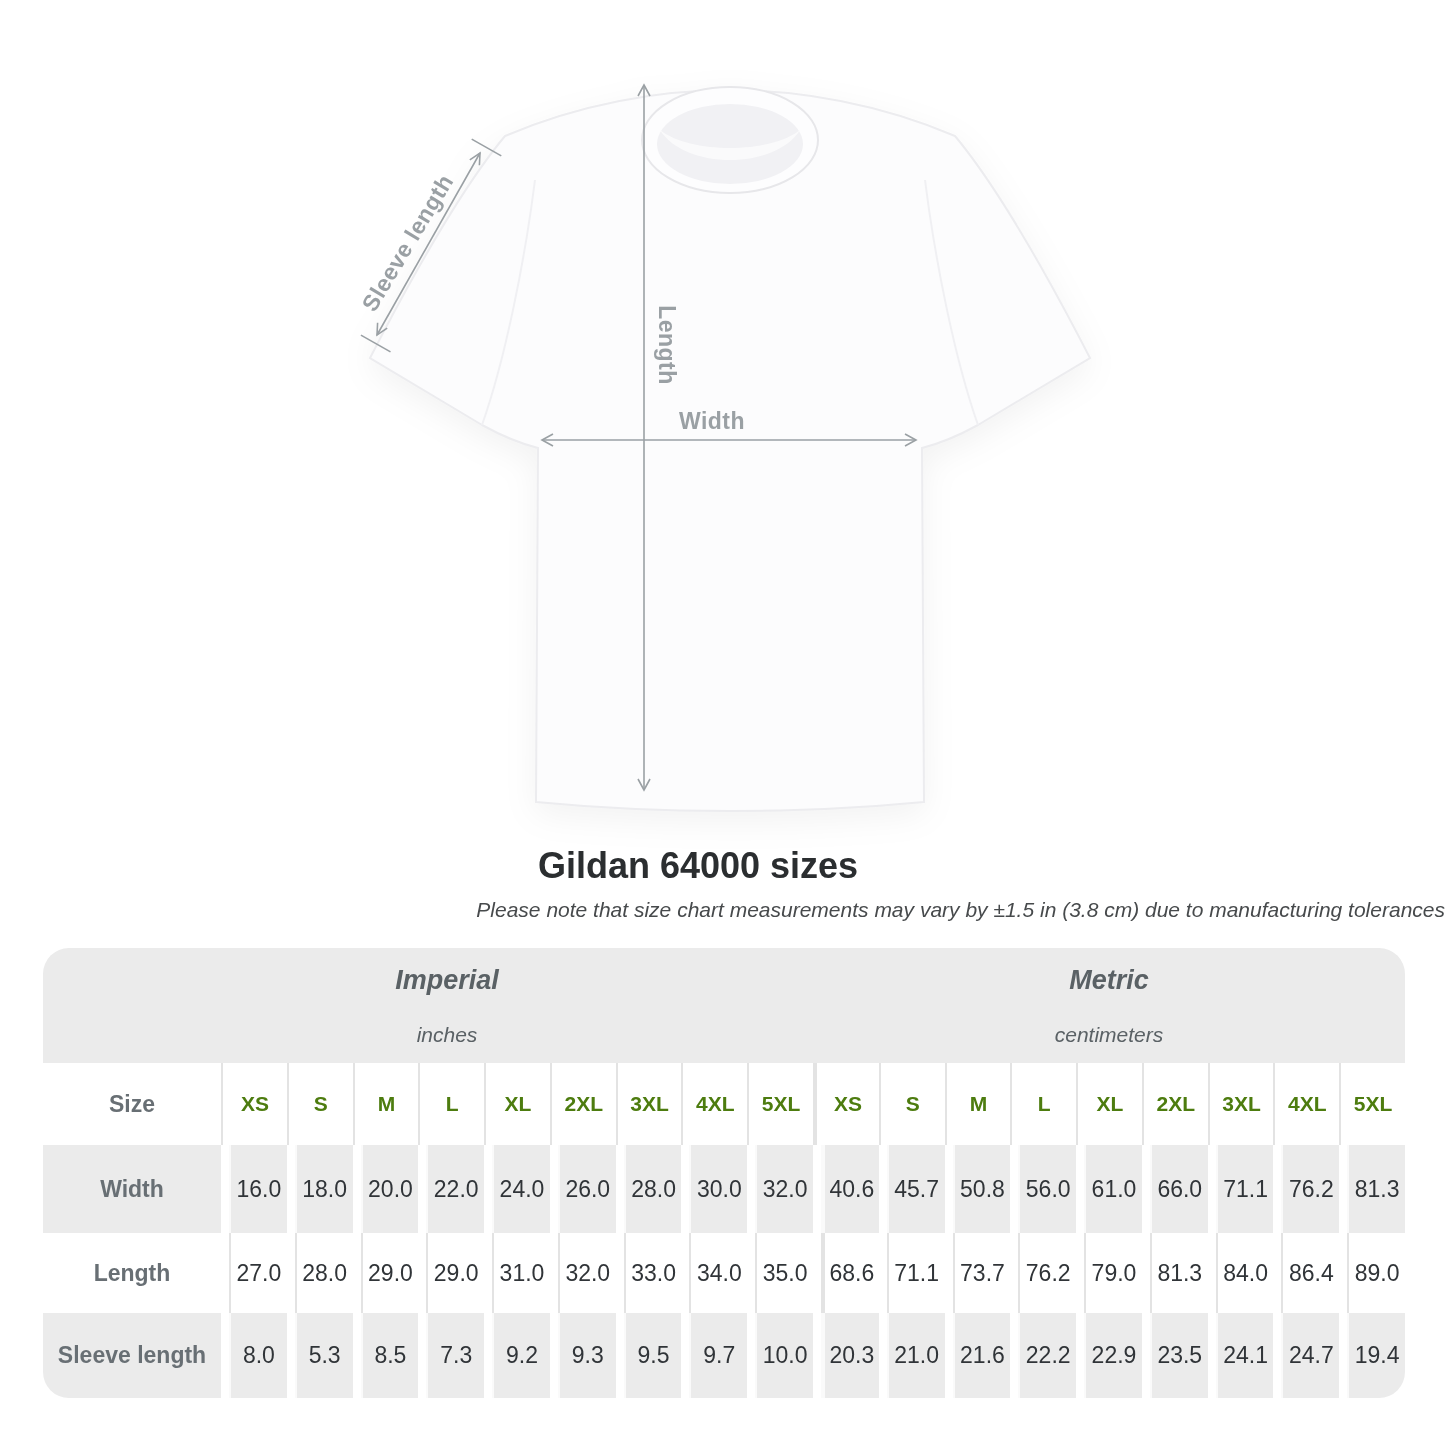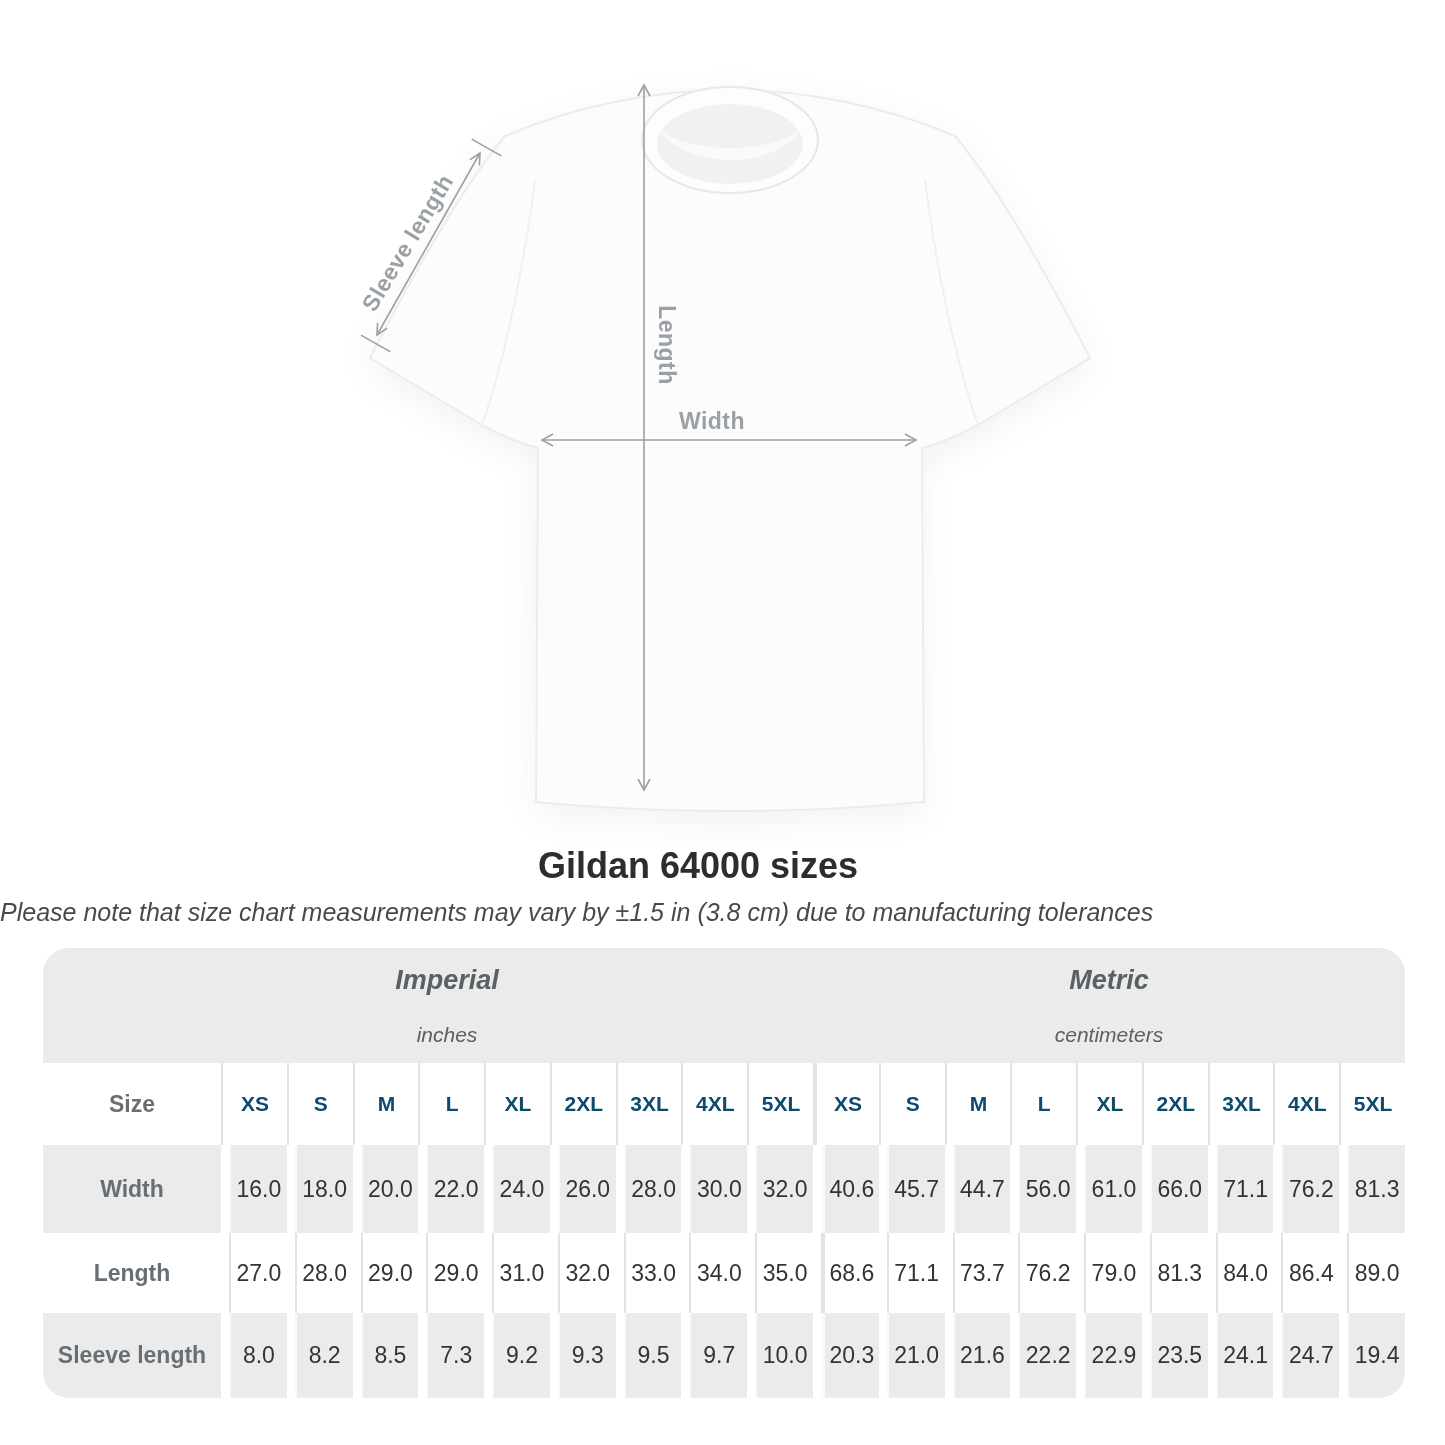--- a/index.html
+++ b/index.html
@@ -18,40 +18,40 @@
   .label-sleeve{left:408px;top:243px;transform:translate(-50%,-50%) rotate(-59deg);}
   .label-length{left:666px;top:345px;transform:translate(-50%,-50%) rotate(90deg);}
   .label-width{left:712px;top:421px;}
 
   
   .chart-title{
     position:absolute;left:0;top:845px;width:1396px;text-align:center;
     font-size:36px;font-weight:bold;color:#2b2e30;
   }
   .chart-subtitle{
-    position:absolute;left:0;top:898px;width:1445px;text-align:left;
-    font-size:25px;font-style:italic;color:#474a4c;
+    position:absolute;left:0;top:898px;width:1445px;text-align:right;
+    font-size:21px;font-style:italic;color:#474a4c;
   }
 
   
   .size-table{
     position:absolute;left:43px;top:948px;width:1362px;height:450px;
     display:grid;border-radius:26px;overflow:hidden;background:#ffffff;
     grid-template-columns:178px repeat(18,1fr);
     grid-template-rows:115px 82px 88px 80px 85px;
   }
   .band{grid-row:1;background:#ebebeb;display:flex;flex-direction:column;
     align-items:center;justify-content:center;color:#5a6165;}
   .band-imperial{grid-column:1 / span 10;padding-left:38px;}
   .band-metric{grid-column:11 / -1;}
   .band .unit-name{font-size:27px;font-weight:bold;font-style:italic;}
   .band .unit-sub{font-size:21px;font-style:italic;margin-top:27px;}
 
   .cell{display:flex;align-items:center;justify-content:center;background:transparent;}
-  .head{font-weight:bold;font-size:21px;color:#0c4a6e;}
+  .head{font-weight:bold;font-size:21px;color:#4d7c0f;}
   .label-col{font-weight:bold;font-size:23px;color:#686f74;}
   .val{font-size:23px;color:#303438;margin-left:8px;}
   .stripe{background:#ebebeb;}
   .sep{border-left:2px solid #e3e3e3;}
   .stripe.sep{border-left-color:#fafafa;}
   .section{border-left-width:4px;}
 </style>
 <title>Gildan 64000 sizes</title></head>
 <body>
 
@@ -143,21 +143,21 @@
       <div class="cell val sep stripe">18.0</div>
       <div class="cell val sep stripe">20.0</div>
       <div class="cell val sep stripe">22.0</div>
       <div class="cell val sep stripe">24.0</div>
       <div class="cell val sep stripe">26.0</div>
       <div class="cell val sep stripe">28.0</div>
       <div class="cell val sep stripe">30.0</div>
       <div class="cell val sep stripe">32.0</div>
       <div class="cell val sep stripe section">40.6</div>
       <div class="cell val sep stripe">45.7</div>
-      <div class="cell val sep stripe">44.7</div>
+      <div class="cell val sep stripe">50.8</div>
       <div class="cell val sep stripe">56.0</div>
       <div class="cell val sep stripe">61.0</div>
       <div class="cell val sep stripe">66.0</div>
       <div class="cell val sep stripe">71.1</div>
       <div class="cell val sep stripe">76.2</div>
       <div class="cell val sep stripe">81.3</div>
       <div class="cell label-col">Length</div>
       <div class="cell val sep">27.0</div>
       <div class="cell val sep">28.0</div>
       <div class="cell val sep">29.0</div>
@@ -171,21 +171,21 @@
       <div class="cell val sep">71.1</div>
       <div class="cell val sep">73.7</div>
       <div class="cell val sep">76.2</div>
       <div class="cell val sep">79.0</div>
       <div class="cell val sep">81.3</div>
       <div class="cell val sep">84.0</div>
       <div class="cell val sep">86.4</div>
       <div class="cell val sep">89.0</div>
       <div class="cell label-col stripe">Sleeve length</div>
       <div class="cell val sep stripe">8.0</div>
-      <div class="cell val sep stripe">8.2</div>
+      <div class="cell val sep stripe">5.3</div>
       <div class="cell val sep stripe">8.5</div>
       <div class="cell val sep stripe">7.3</div>
       <div class="cell val sep stripe">9.2</div>
       <div class="cell val sep stripe">9.3</div>
       <div class="cell val sep stripe">9.5</div>
       <div class="cell val sep stripe">9.7</div>
       <div class="cell val sep stripe">10.0</div>
       <div class="cell val sep stripe section">20.3</div>
       <div class="cell val sep stripe">21.0</div>
       <div class="cell val sep stripe">21.6</div>

